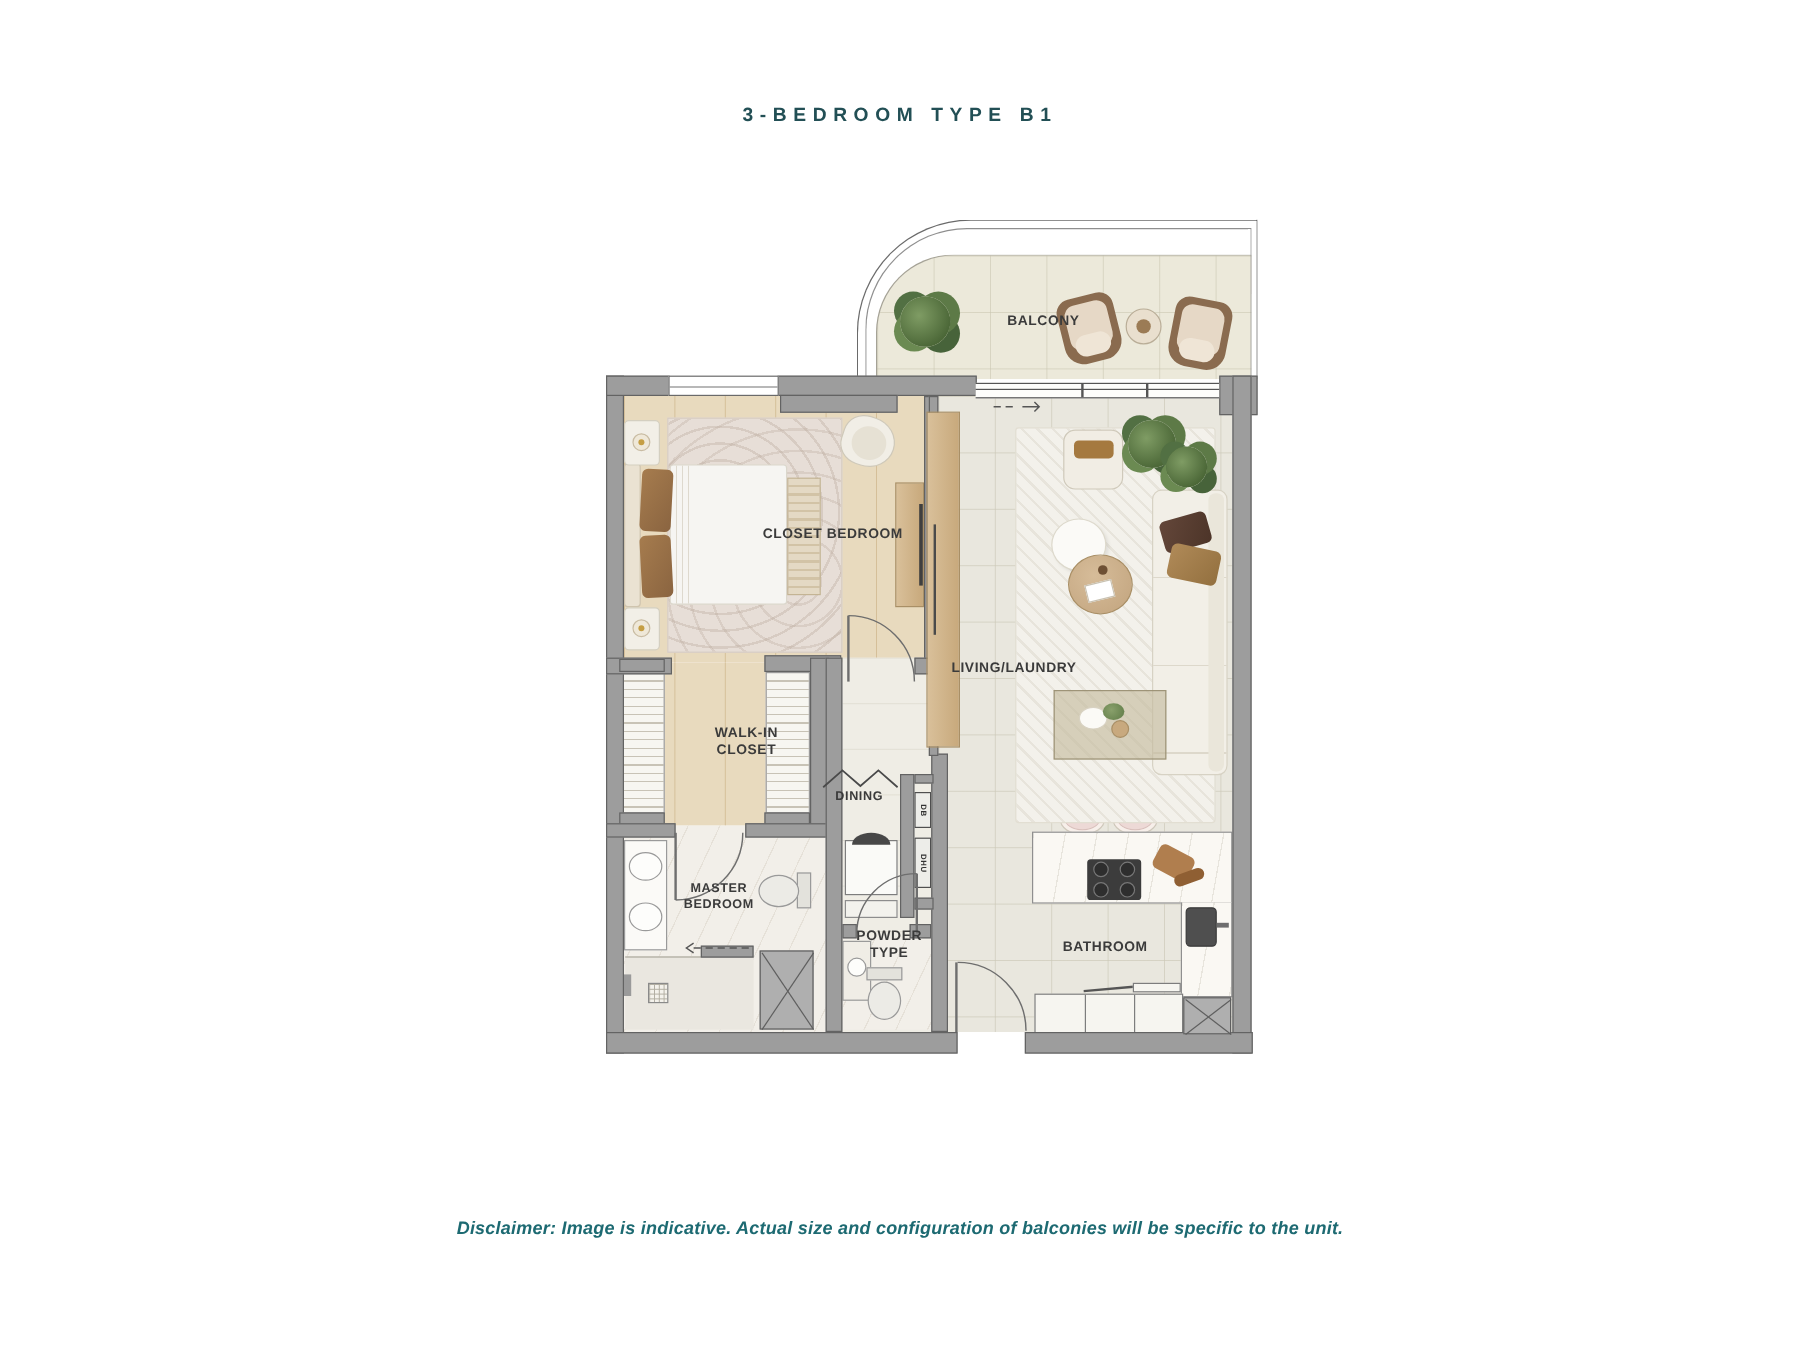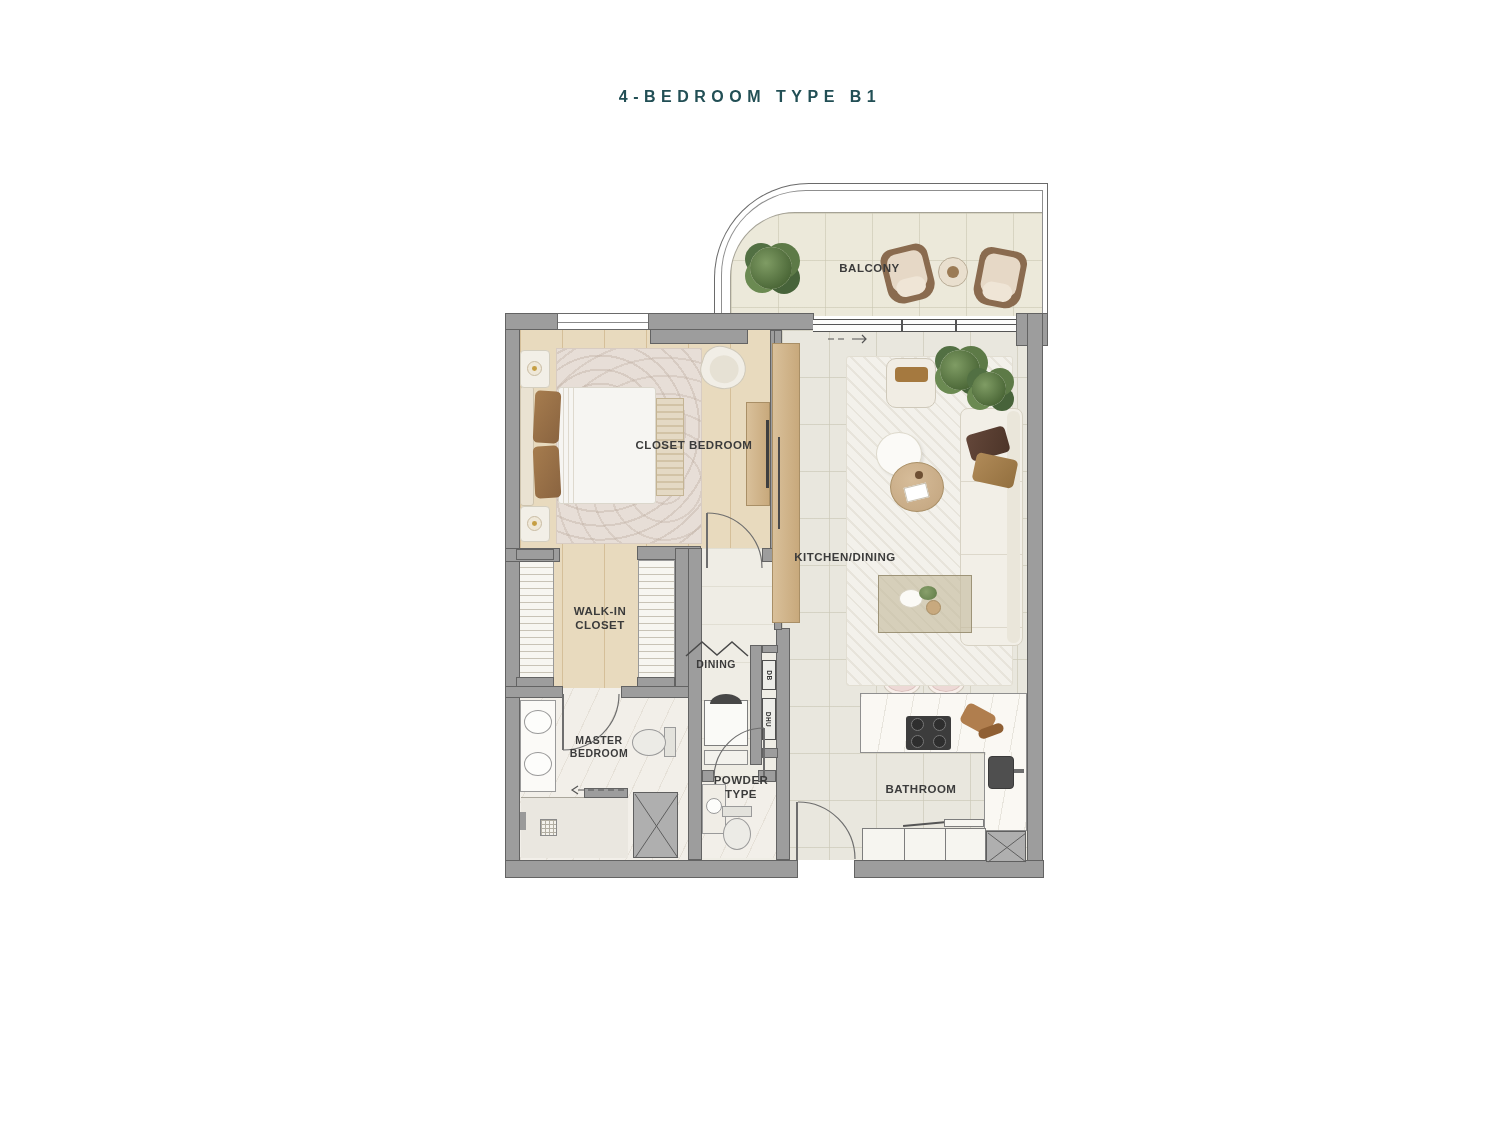--- a/index.html
+++ b/index.html
@@ -83,21 +83,22 @@
   .cooktop { position:absolute; background:#3C3C3C; border-radius:3px; z-index:16;
     display:grid; grid-template-columns:1fr 1fr; grid-template-rows:1fr 1fr; place-items:center; }
   .burner { width:13px; height:13px; border-radius:50%; border:1.5px solid #777; background:#2e2e2e; }
   .rail { position:absolute; z-index:2; }
 </style>
 </head>
 <body>
 
 <div class="canvas">
 
-  <div class="title">4-BEDROOM TYPE B1</div>
+  <div class="title">3-BEDROOM TYPE B1</div>
+  <div class="disclaimer">Disclaimer: Image is indicative. Actual size and configuration of balconies will be specific to the unit.</div>
 
   <div class="rail" style="left:714px;top:183px;width:334px;height:133px;border:1.5px solid #6a6a6a;border-bottom:none;border-top-left-radius:95px;"></div>
   <div class="rail" style="left:721px;top:190px;width:322px;height:126px;border:1px solid #8f8f8f;border-bottom:none;border-top-left-radius:85px;"></div>
   <div class="floor floor-balc" style="left:730px;top:212px;width:313px;height:104px;border-top:1px solid #a5a296;border-left:1px solid #a5a296;border-top-left-radius:65px;"></div>
   <div class="plant" style="left:750px;top:247px;width:42px;height:42px;"></div>
   <div class="furn" style="left:884px;top:246px;width:48px;height:56px;background:#8A6B4F;border-radius:12px 12px 16px 16px;transform:rotate(-14deg);">
     <div class="abs" style="left:6px;top:6px;width:36px;height:38px;background:#E6D8C6;border-radius:9px;"></div>
     <div class="abs" style="left:9px;top:32px;width:30px;height:18px;background:#EFE5D6;border-radius:9px;"></div>
   </div>
   <div class="furn" style="left:938px;top:257px;width:30px;height:30px;border-radius:50%;background:#E9DFCE;border:1px solid #B9AD97;">
@@ -285,22 +286,22 @@
     <path d="M2,6 H20" stroke="#555" stroke-width="1.2" stroke-dasharray="6,4" fill="none"></path>
     <path d="M26,6 H40 M36,2 L40,6 L36,10" stroke="#555" stroke-width="1.2" fill="none"></path>
   </svg>
   <svg class="arc" style="left:566px;top:784px;" width="62" height="12">
     <path d="M12,6 H58" stroke="#555" stroke-width="1.2" stroke-dasharray="6,4" fill="none"></path>
     <path d="M12,2 L6,6 L12,10" stroke="#555" stroke-width="1.2" fill="none"></path>
   </svg>
 
   <div class="room-label" style="left:853px;top:269px;padding-left:33px;">BALCONY</div>
   <div class="room-label" style="left:694px;top:446px;">CLOSET BEDROOM</div>
-  <div class="room-label" style="left:845px;top:558px;">KITCHEN/DINING</div>
-  <div class="room-label" style="left:600px;top:619px;">WALK-IN
+  <div class="room-label" style="left:845px;top:558px;">LIVING/LAUNDRY</div>
+  <div class="room-label" style="left:622px;top:619px;">WALK-IN
 CLOSET</div>
   <div class="room-label sm" style="left:716px;top:664px;">DINING</div>
   <div class="room-label sm" style="left:599px;top:747px;">MASTER
 BEDROOM</div>
   <div class="room-label" style="left:741px;top:788px;">POWDER
 TYPE</div>
   <div class="room-label" style="left:921px;top:790px;">BATHROOM</div>
 
 </div>
 

